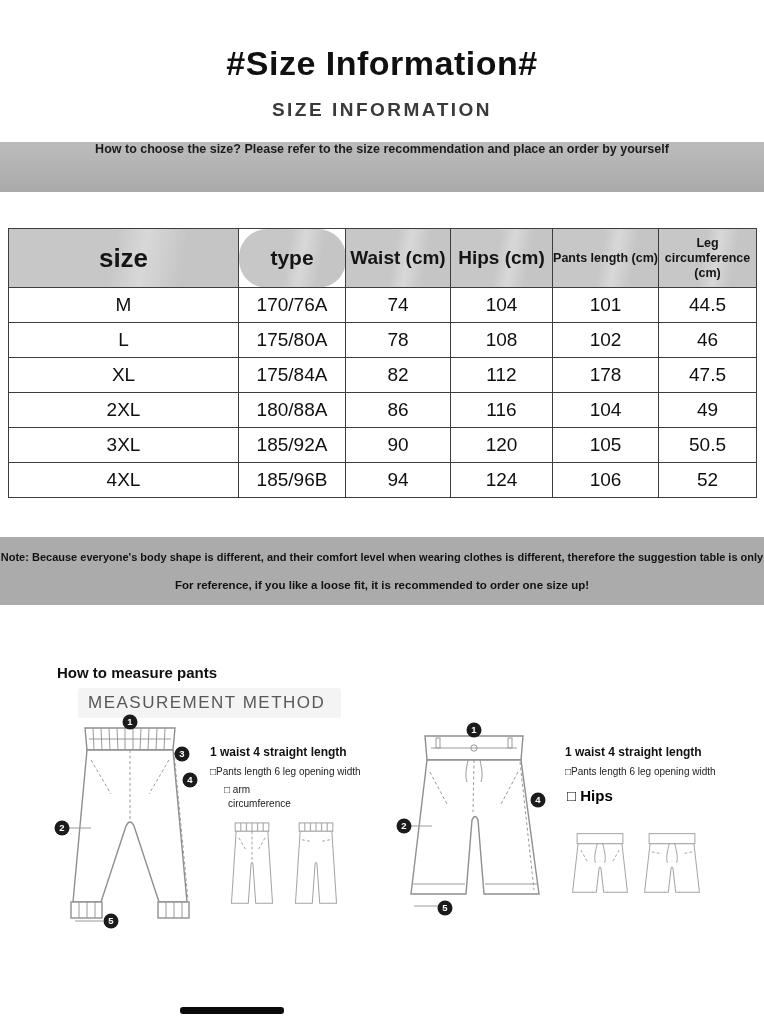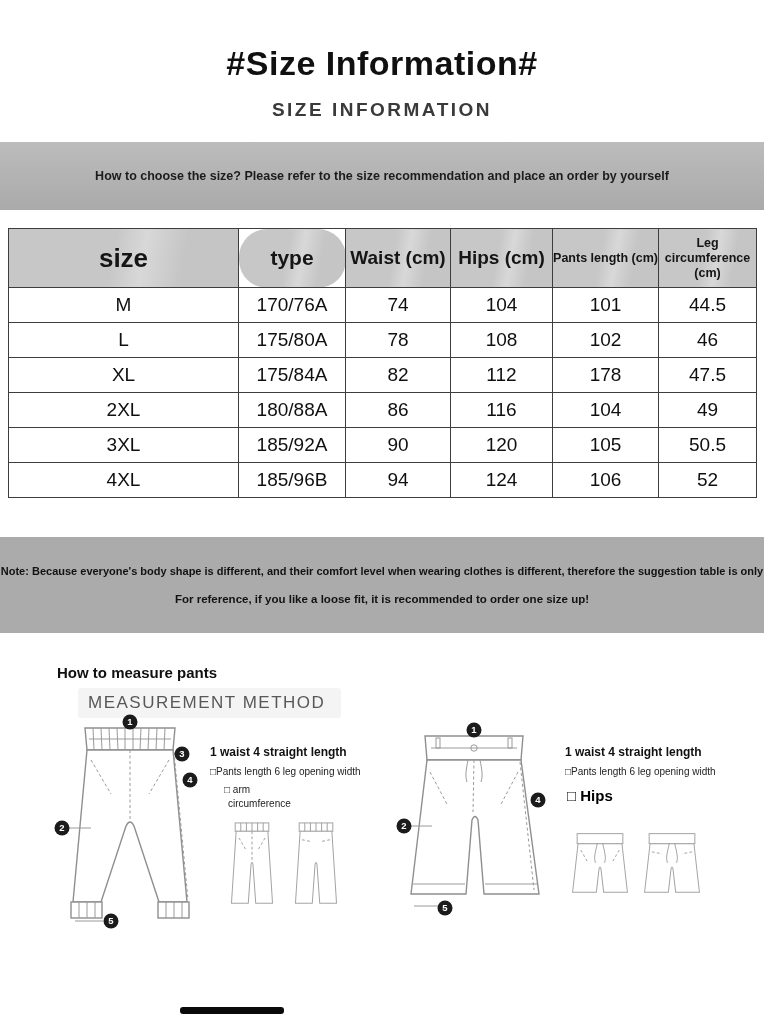--- a/index.html
+++ b/index.html
@@ -4,36 +4,36 @@
 <style>
   html,body{margin:0;padding:0;background:#ffffff;}
   .page{
     position:relative;width:764px;height:1018px;margin:0 auto;background:#fff;
     overflow:hidden;font-family:"Liberation Sans",sans-serif;color:#111;
   }
   .abs{position:absolute;}
   .page-title{top:44px;left:0;width:100%;text-align:center;font-size:34px;font-weight:700;color:#101010;letter-spacing:0.5px;}
   .page-subtitle{top:99px;left:0;width:100%;text-align:center;font-size:19px;font-weight:600;color:#3a3a3a;letter-spacing:2.5px;}
 
-  .choose-banner{top:142px;left:0;width:764px;height:68px;
+  .choose-banner{top:142px;left:0;width:764px;height:50px;
     background:linear-gradient(180deg,#bcbcbc,#aaaaaa);
-    display:flex;align-items:center;justify-content:center;}
+    display:flex;justify-content:center;}
   .choose-banner span{font-size:12.5px;font-weight:700;color:#1c1c1c;}
 
   table.size-table{position:absolute;left:8px;top:228px;width:748px;border-collapse:collapse;table-layout:fixed;}
   table.size-table th,table.size-table td{border:1px solid #3d3d3d;text-align:center;vertical-align:middle;padding:0;}
   table.size-table thead th{height:58px;background:linear-gradient(100deg,#c7c7c7 45%,#d8d8d8 58%,#c5c5c5 75%);color:#151515;}
   table.size-table tbody td{height:34px;font-size:19px;color:#0f0f0f;background:#fff;}
   .th-size{font-size:26px;font-weight:700;}
   .th-type{font-size:21px;font-weight:600;border-radius:28px;}
   .th-waist,.th-hips{font-size:19px;font-weight:700;}
   .th-plen{font-size:12.5px;font-weight:700;}
   .th-leg{font-size:12.5px;font-weight:600;line-height:1.2;padding:0 8px;}
 
-  .note-banner{top:537px;left:0;width:764px;height:96px;background:#ababab;
+  .note-banner{top:537px;left:0;width:764px;height:68px;background:#ababab;
     display:flex;flex-direction:column;align-items:center;justify-content:center;gap:16px;}
   .note-banner .nb1{font-size:11px;font-weight:700;color:#121212;white-space:nowrap;}
   .note-banner .nb2{font-size:11.5px;font-weight:700;color:#121212;}
 
   .measure-heading{left:57px;top:664px;font-size:15px;font-weight:700;color:#101010;}
   .measure-subheading{left:78px;top:688px;padding:5px 16px 5px 10px;background:#f4f4f4;border-radius:3px;
     font-size:17px;color:#585858;letter-spacing:1.5px;font-weight:500;}
 
   .fig svg{overflow:visible;display:block;}
   .ol{fill:#ffffff;stroke:#8f8f8f;stroke-width:1.4;}

